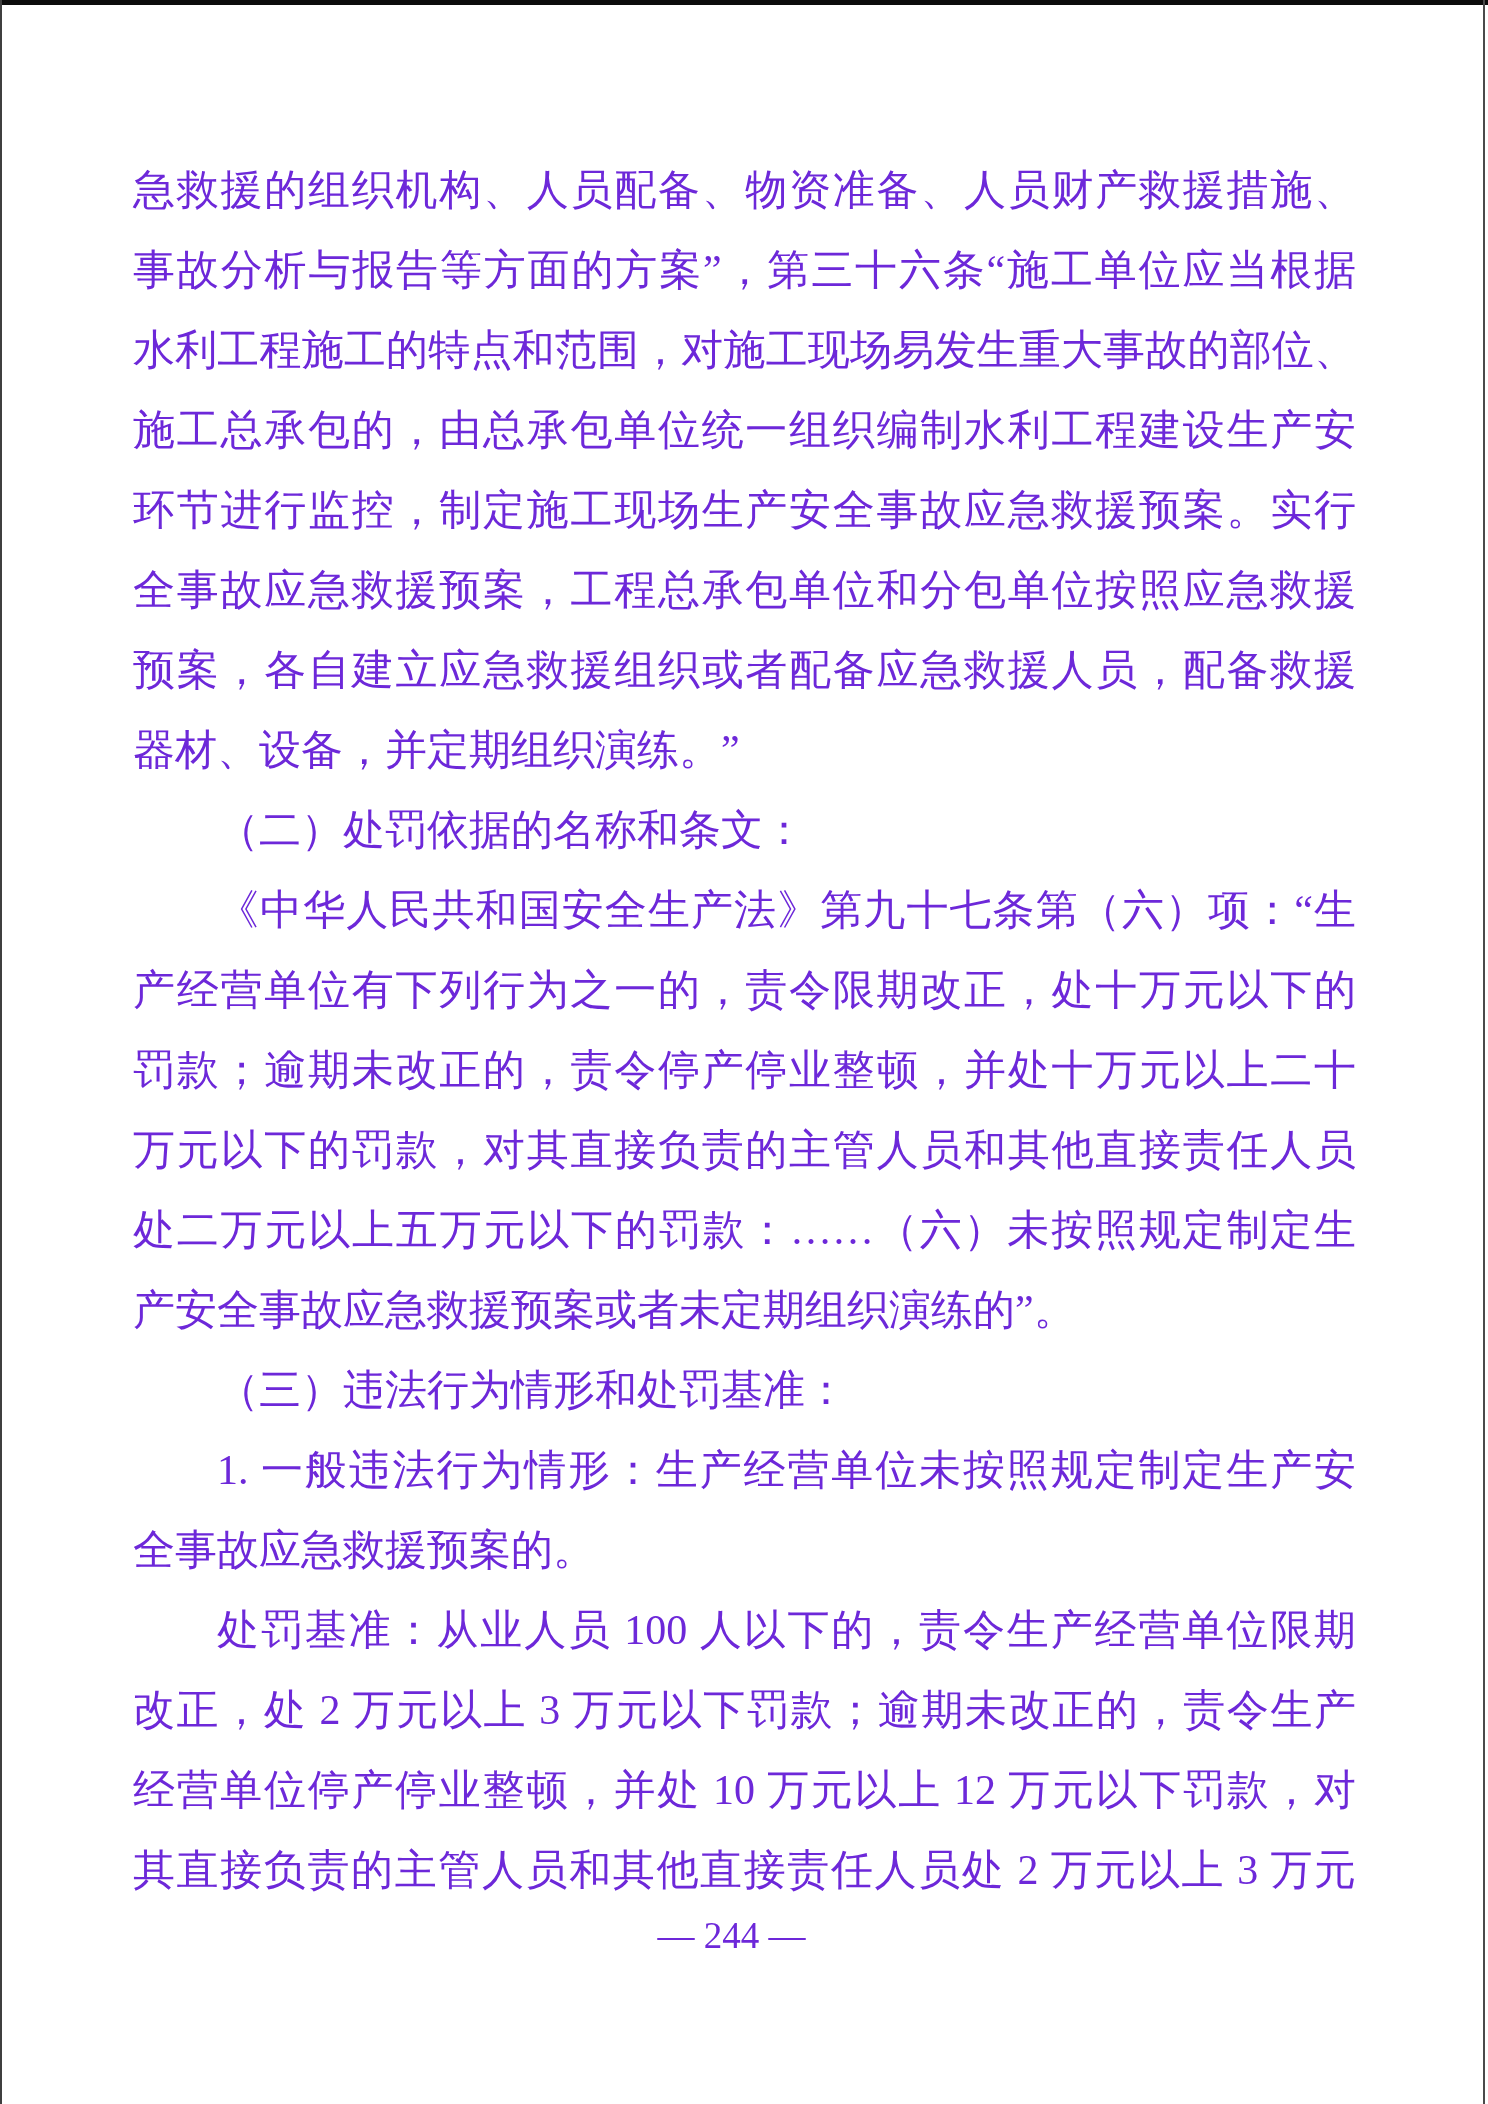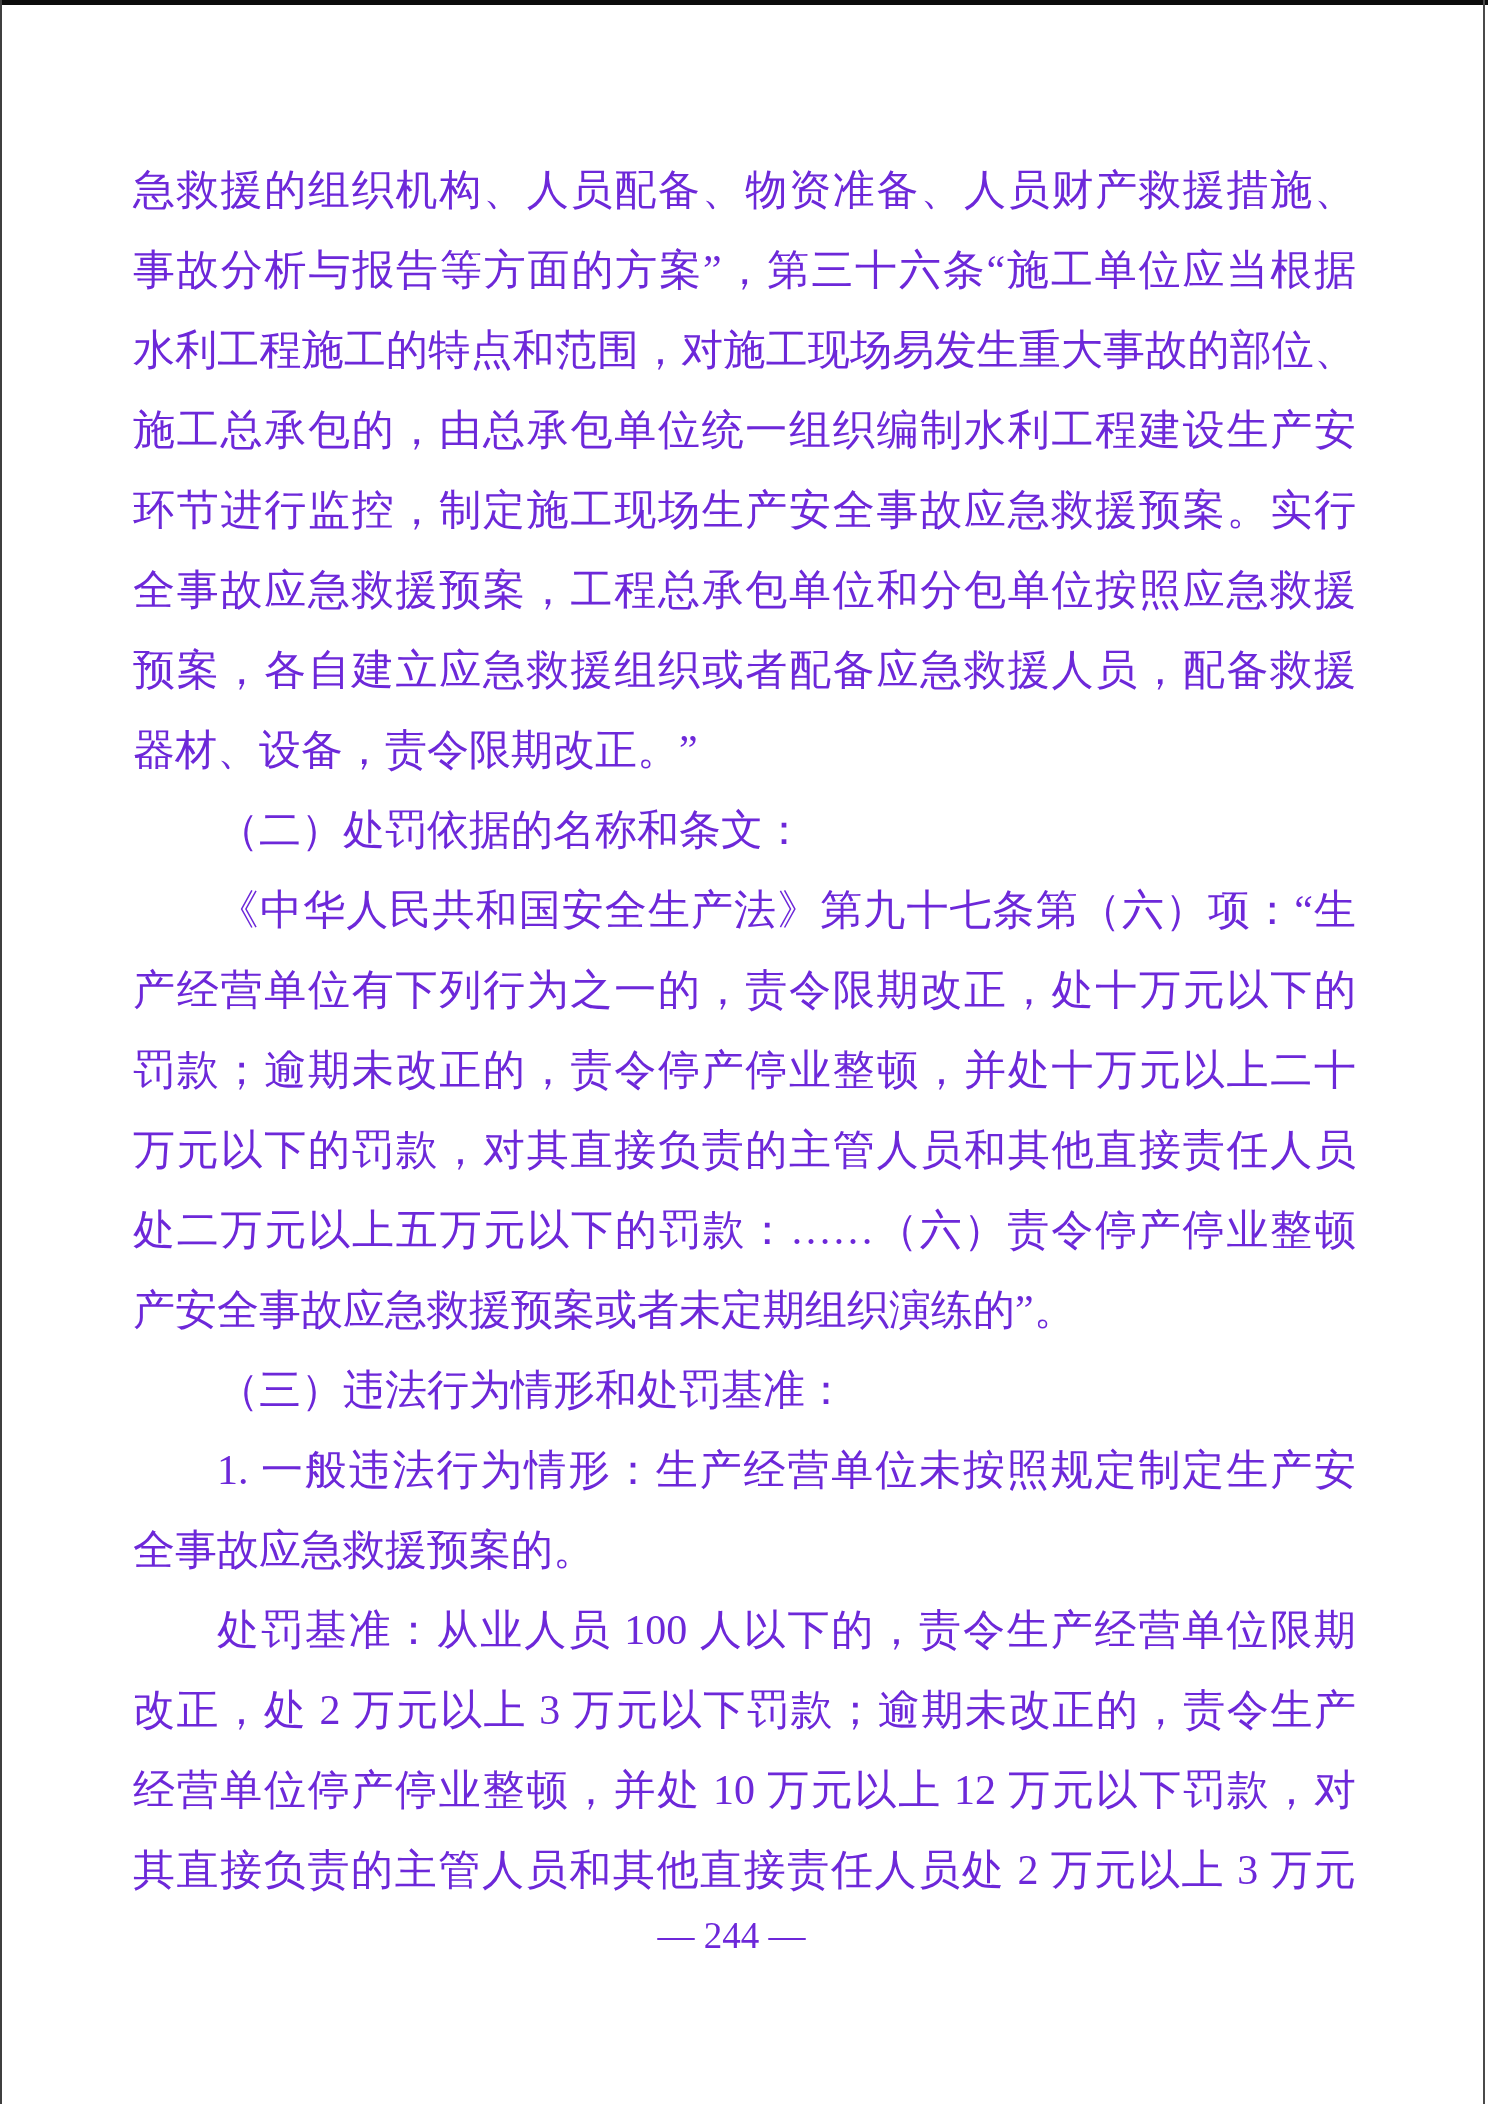--- a/index.html
+++ b/index.html
@@ -69,27 +69,27 @@
 
   <div class="content">
 
   <div class="line just"><span class="run">急救援的组织机构、人员配备、物资准备、人员财产救援措施、</span></div>
       <div class="line just"><span class="run">事故分析与报告等方面的方案”，第三十六条“施工单位应当根据</span></div>
       <div class="line just"><span class="run">水利工程施工的特点和范围，对施工现场易发生重大事故的部位、</span></div>
       <div class="line just"><span class="run">施工总承包的，由总承包单位统一组织编制水利工程建设生产安</span></div>
       <div class="line just"><span class="run">环节进行监控，制定施工现场生产安全事故应急救援预案。实行</span></div>
       <div class="line just"><span class="run">全事故应急救援预案，工程总承包单位和分包单位按照应急救援</span></div>
       <div class="line just"><span class="run">预案，各自建立应急救援组织或者配备应急救援人员，配备救援</span></div>
-      <div class="line"><span class="run">器材、设备，责令限期改正。”</span></div>
+      <div class="line"><span class="run">器材、设备，并定期组织演练。”</span></div>
       <div class="line ind"><span class="run bold">（二）处罚依据的名称和条文：</span></div>
       <div class="line just ind"><span class="run">《中华人民共和国安全生产法》第九十七条第（六）项：“生</span></div>
       <div class="line just"><span class="run">产经营单位有下列行为之一的，责令限期改正，处十万元以下的</span></div>
       <div class="line just"><span class="run">罚款；逾期未改正的，责令停产停业整顿，并处十万元以上二十</span></div>
       <div class="line just"><span class="run">万元以下的罚款，对其直接负责的主管人员和其他直接责任人员</span></div>
-      <div class="line just"><span class="run">处二万元以上五万元以下的罚款：……（六）责令停产停业整顿</span></div>
+      <div class="line just"><span class="run">处二万元以上五万元以下的罚款：……（六）未按照规定制定生</span></div>
       <div class="line"><span class="run">产安全事故应急救援预案或者未定期组织演练的”。</span></div>
       <div class="line ind"><span class="run bold">（三）违法行为情形和处罚基准：</span></div>
       <div class="line just ind"><span class="run bold">1. 一般违法行为情形：</span><span class="run">生产经营单位未按照规定制定生产安</span></div>
       <div class="line"><span class="run">全事故应急救援预案的。</span></div>
       <div class="line just ind"><span class="run bold">处罚基准：</span><span class="run">从业人员 100 人以下的，责令生产经营单位限期</span></div>
       <div class="line just"><span class="run">改正，处 2 万元以上 3 万元以下罚款；逾期未改正的，责令生产</span></div>
       <div class="line just"><span class="run">经营单位停产停业整顿，并处 10 万元以上 12 万元以下罚款，对</span></div>
       <div class="line just"><span class="run">其直接负责的主管人员和其他直接责任人员处 2 万元以上 3 万元</span></div>
     </div>
 

